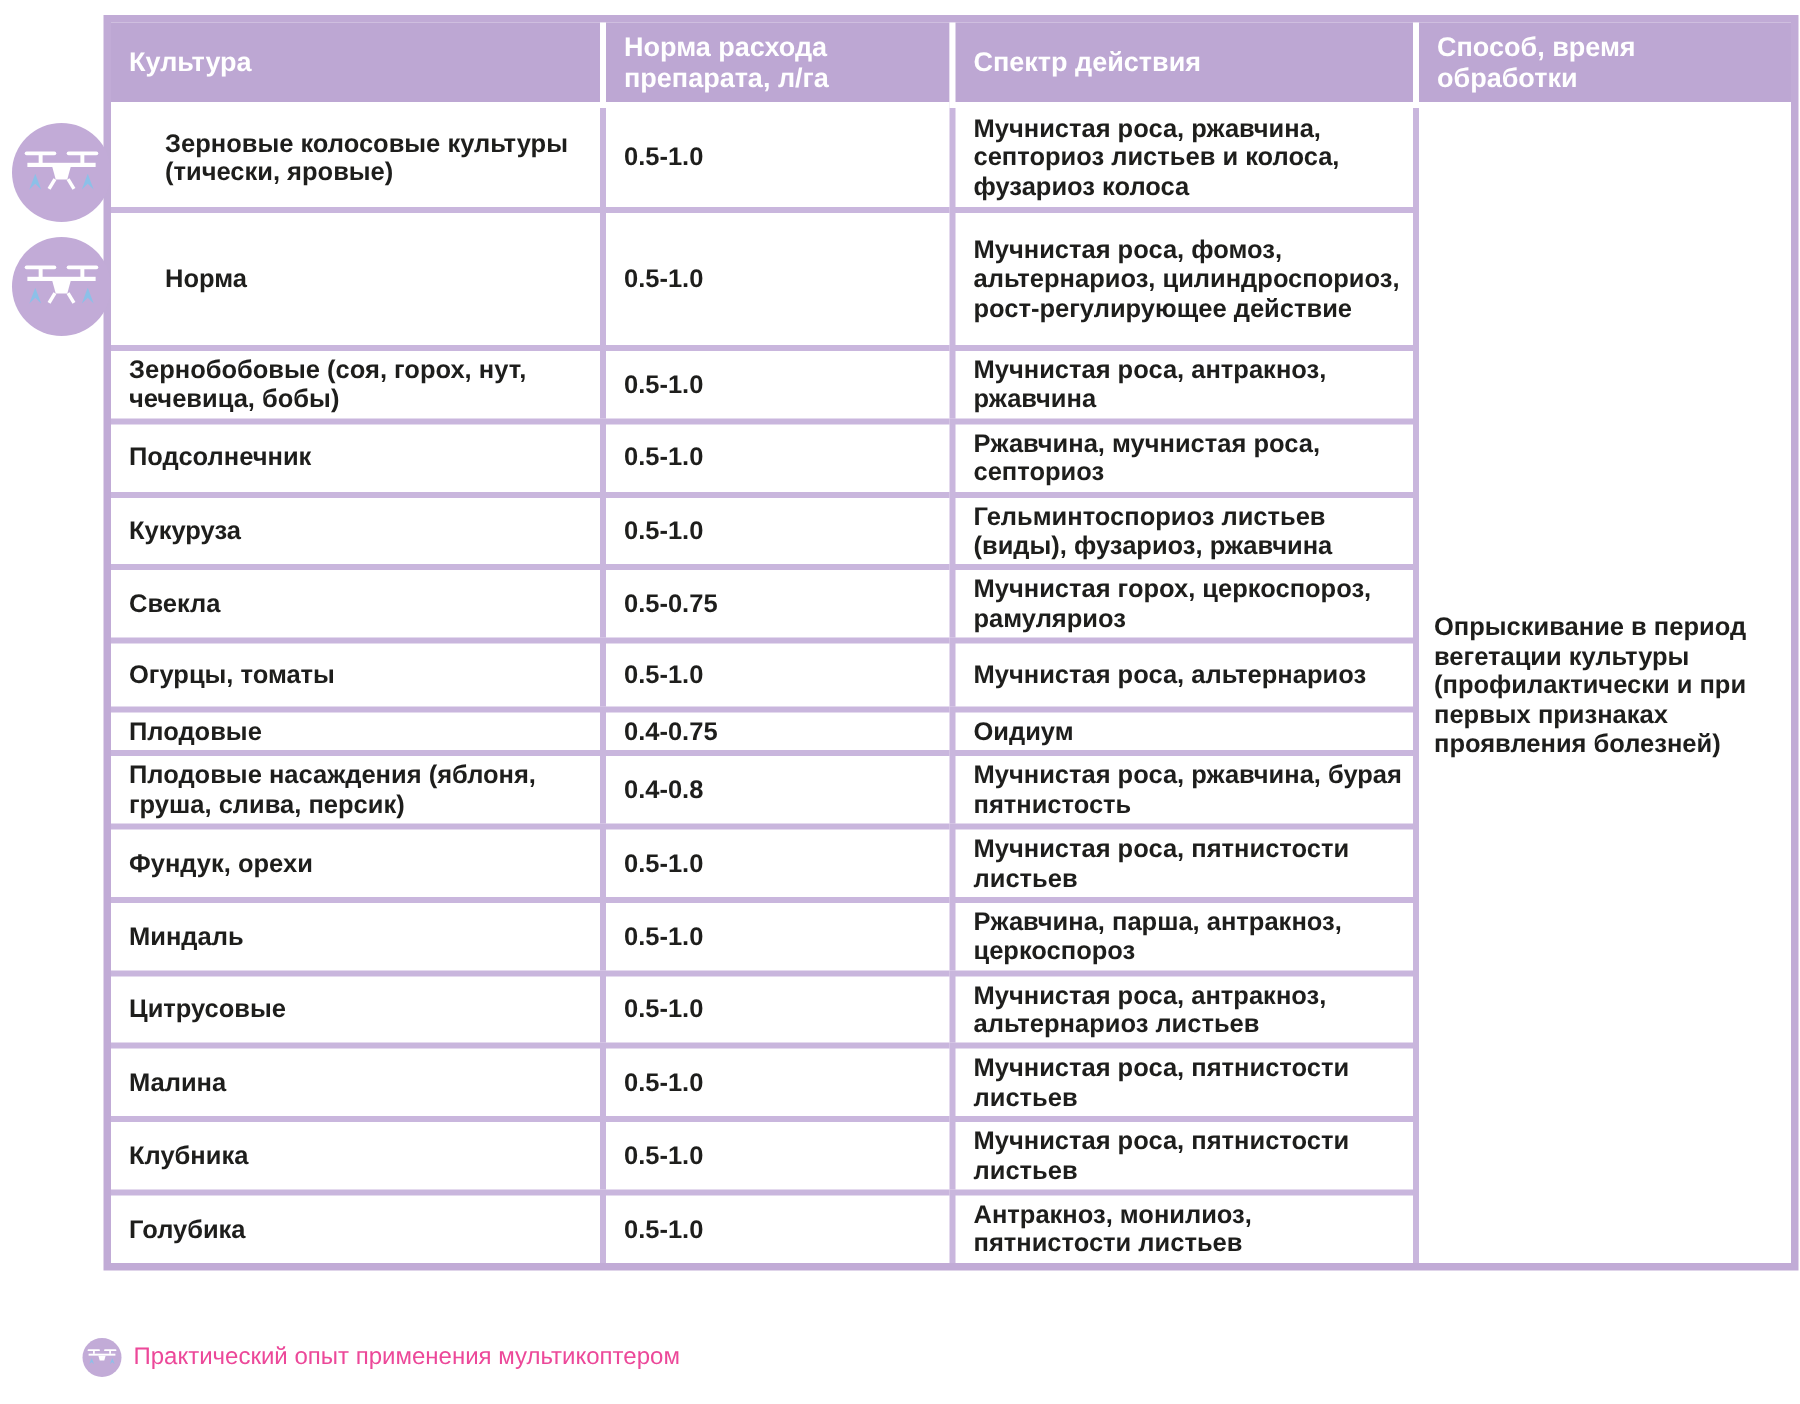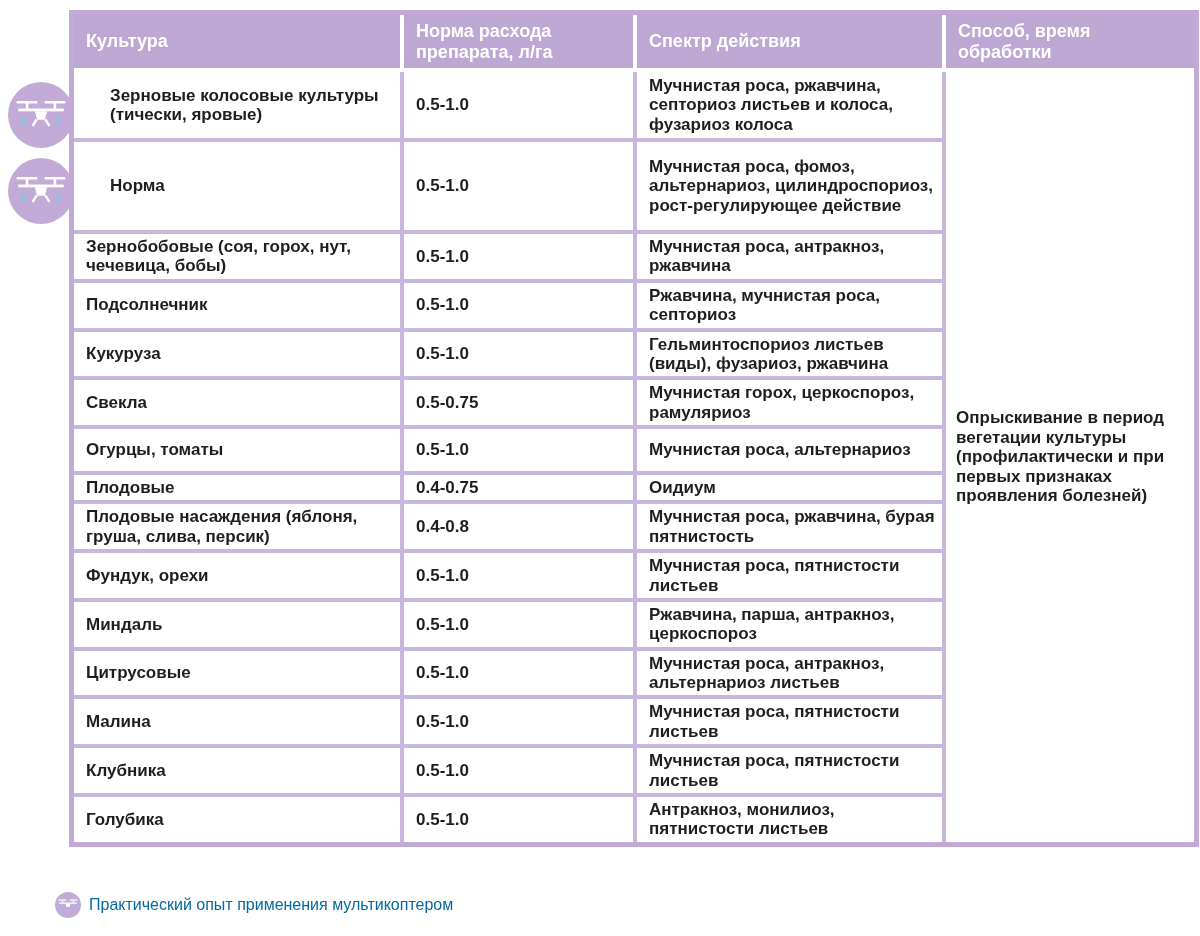--- a/index.html
+++ b/index.html
@@ -50,21 +50,21 @@
 
   .legend{
     position:absolute;left:55px;top:891px;height:28px;
     display:flex;align-items:center;gap:8px;
   }
   .legend .mini-badge{
     width:26px;height:26px;border-radius:50%;background:var(--circle);
     display:flex;align-items:center;justify-content:center;flex:0 0 auto;
   }
   .legend .mini-badge svg{width:22px;height:22px;}
-  .legend-text{font-size:16px;font-weight:400;color:#0369a1;}
+  .legend-text{font-size:16px;font-weight:400;color:#ec4899;}
 </style>
 </head>
 <body>
 
 <div class="page">
 
   <div class="drone-badge badge-1">
     <svg viewBox="0 0 64 64" aria-hidden="true">
       <rect x="4" y="16" width="24" height="2.8" rx="1.4" fill="#fff"></rect>
       <rect x="36" y="16" width="24" height="2.8" rx="1.4" fill="#fff"></rect>

